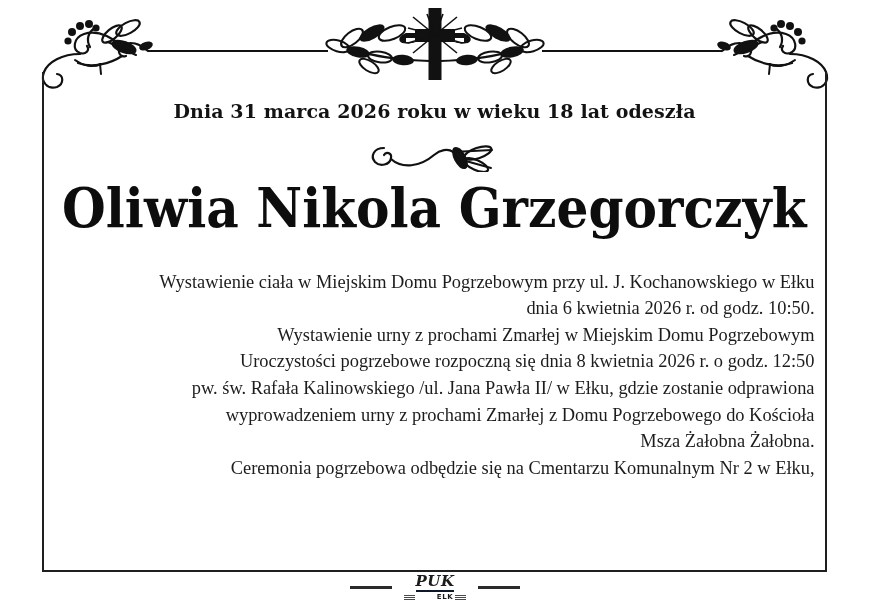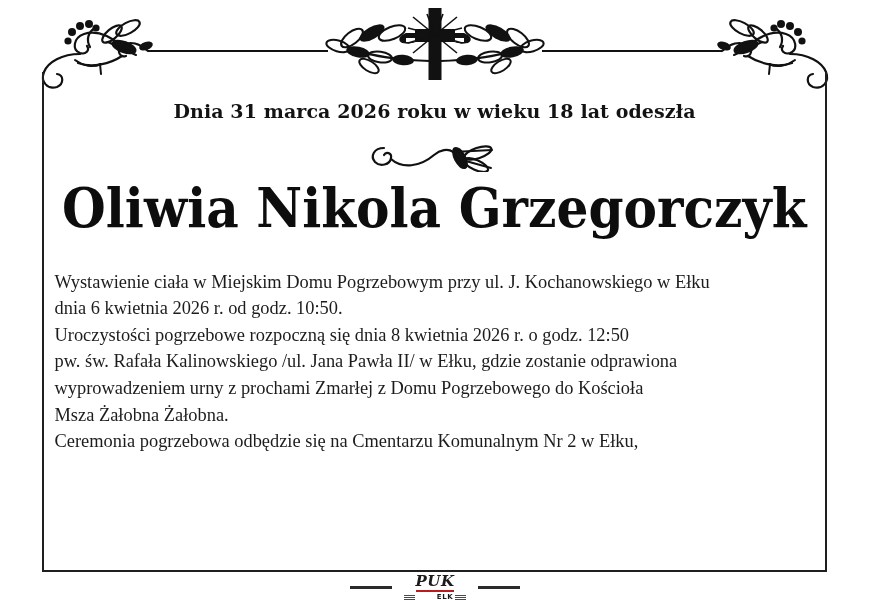--- a/index.html
+++ b/index.html
@@ -77,21 +77,21 @@
     line-height: 1.05;
     color: #0d0d0d;
     text-align: center;
     white-space: nowrap;
     transform: scaleX(0.93);
   }
 
   .body-block {
     margin-top: 32px;
     width: 760px;
-    text-align: left;
+    text-align: right;
     font-family: "Liberation Serif", serif;
     font-size: 18.4px;
     line-height: 26.6px;
     color: #1c1c1c;
   }
   .body-block .bline {
     white-space: nowrap;
     display: block;
   }
 
@@ -117,21 +117,21 @@
     align-items: center;
     line-height: 1;
   }
   .logo-puk {
     font-family: "DejaVu Serif", serif;
     font-weight: bold;
     font-style: italic;
     font-size: 15px;
     letter-spacing: 0.5px;
     color: #1b1b1b;
-    border-bottom: 2px solid #b91c1c;
+    border-bottom: 2px solid #0f172a;
     padding-bottom: 1px;
   }
   .logo-elk-row {
     display: flex;
     align-items: center;
     gap: 2px;
     margin-top: 2px;
   }
   .logo-bars {
     width: 11px;
@@ -278,20 +278,21 @@
           <path d="M95 16 L 131 26" stroke-width="2"></path>
         </g>
       </svg>
     </div>
 
     <div class="deceased-name">Oliwia Nikola Grzegorczyk</div>
 
     <div class="body-block">
       <span class="bline">Wystawienie ciała w Miejskim Domu Pogrzebowym przy ul. J. Kochanowskiego w Ełku</span>
       <span class="bline">dnia 6 kwietnia 2026 r. od godz. 10:50.</span>
+      <span class="bline">Wystawienie urny z prochami Zmarłej w Miejskim Domu Pogrzebowym</span>
       <span class="bline">Uroczystości pogrzebowe rozpoczną się dnia 8 kwietnia 2026 r. o godz. 12:50</span>
       <span class="bline">pw. św. Rafała Kalinowskiego /ul. Jana Pawła II/ w Ełku, gdzie zostanie odprawiona</span>
       <span class="bline">wyprowadzeniem urny z prochami Zmarłej z Domu Pogrzebowego do Kościoła</span>
       <span class="bline">Msza Żałobna Żałobna.</span>
       <span class="bline">Ceremonia pogrzebowa odbędzie się na Cmentarzu Komunalnym Nr 2 w Ełku,</span>
     </div>
   </div>
 
   <div class="logo-row">
     <div class="logo-rule"></div>

